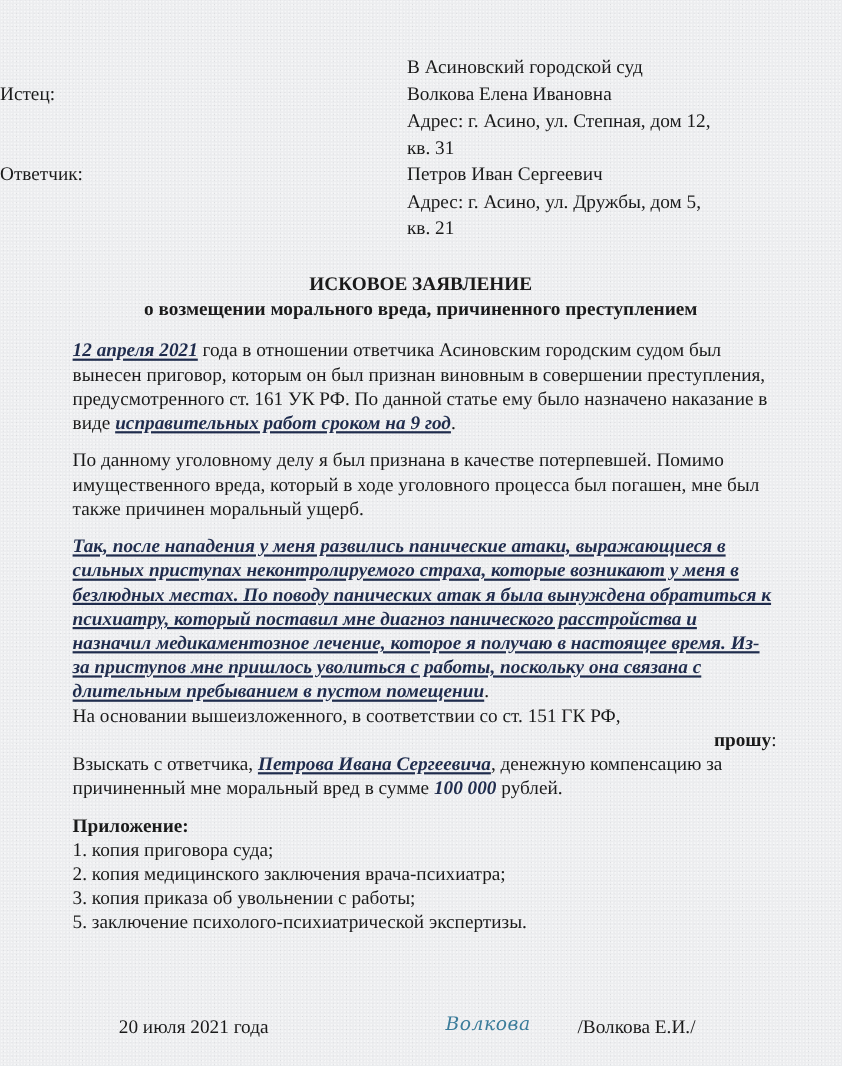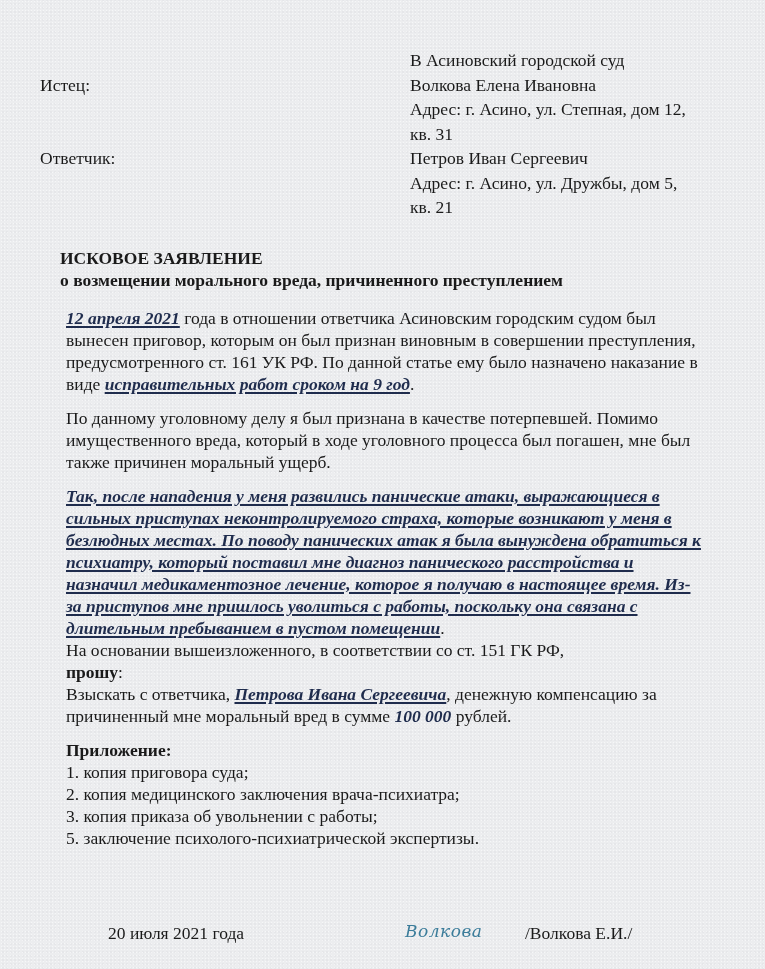--- a/index.html
+++ b/index.html
@@ -9,30 +9,30 @@
     background-image:
       radial-gradient(rgba(255,255,255,0.55) 0.6px, transparent 0.9px),
       radial-gradient(rgba(160,160,170,0.25) 0.5px, transparent 0.8px);
     background-size: 3px 3px, 4px 4px;
     background-position: 0 0, 1px 2px;
     font-family: "Liberation Serif", "DejaVu Serif", serif;
     color: #1a1a1a;
     position: relative;
   }
   .header { position: absolute; left: 0; top: 48px; width: 765px; font-size: 17.5px; line-height: 24.5px; }
-  .hrow { display: flex; padding-left: 40px; }
+  .hrow { display: flex; }
   .hlabel { width: 370px; padding-right: 11px; box-sizing: border-box; }
   .hval { width: 320px; }
-  .title { position: absolute; left: 60px; width: 645px; top: 247px; font-weight: bold; font-size: 17.5px; line-height: 22px; }
+  .title { position: absolute; left: 60px; width: 645px; top: 247px; text-align: center; font-weight: bold; font-size: 17.5px; line-height: 22px; }
   .body { position: absolute; left: 66px; width: 640px; top: 307px; font-size: 17.5px; line-height: 22px; }
   p { margin: 0; }
   .gap { margin-top: 12px; }
   .hl { font-style: italic; font-weight: bold; text-decoration: underline; color: #1f2c4d; text-decoration-thickness: 2px; text-underline-offset: 2px; text-align: center; }
   .hlnu { font-style: italic; font-weight: bold; color: #1f2c4d; }
-  .center { text-align: left; }
+  .center { text-align: right; }
   .bold { font-weight: bold; }
   .footer { position: absolute; top: 921px; left: 0; width: 765px; font-size: 17.5px; line-height: 24px; }
   .date { position: absolute; left: 108px; }
   .sig { position: absolute; left: 405px; top: -2px; font-family: "DejaVu Serif", serif; font-style: italic; color: #3b7c9a; font-size: 17px; letter-spacing: 0.5px; }
   .signame { position: absolute; left: 525px; }
 </style>
 </head>
 <body>
 
 <div class="header">

